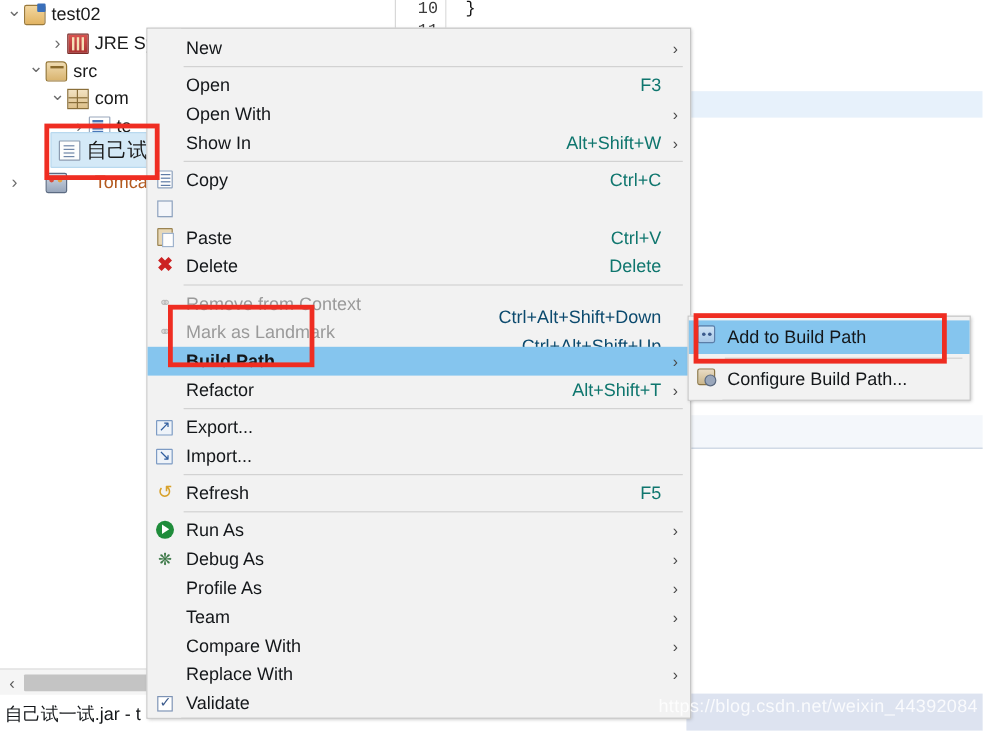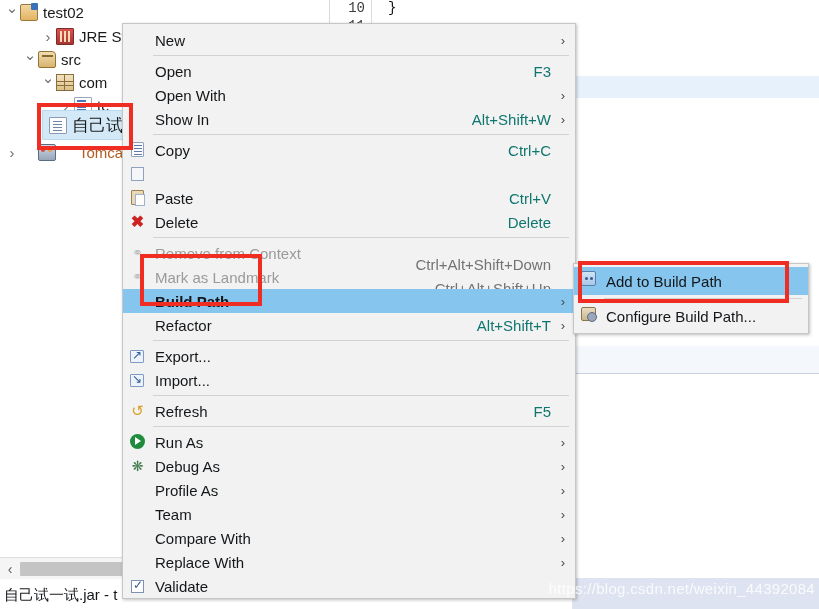--- a/index.html
+++ b/index.html
@@ -201,21 +201,21 @@
     display: flex; align-items: center;
     height: 24px;
     padding-left: 32px; padding-right: 10px;
     font-size: 15px; color: #14171a;
     white-space: nowrap;
   }
   .mi.disabled { color: #9a9a9a; }
   .mi.highlight { background: #85c5ee; }
   .mi .mlabel { flex: 1 1 auto; }
   .mi .maccel { color: #0f766e; font-size: 15px; padding-left: 18px; }
-  .mi.disabled .maccel { color: #737373; margin-top: 22px; }
+  .mi.disabled .maccel { color: #0c4a6e; margin-top: 22px; }
   .mi .marrow { width: 14px; text-align: right; color: #4a4a4a; font-size: 13px; }
   .mi .micon {
     position: absolute; left: 6px; top: 4px;
     width: 17px; height: 16px;
   }
   .msep {
     height: 1px; margin: 3px 6px 3px 30px;
     background: #d2d2d2;
   }
   .mgutter {

